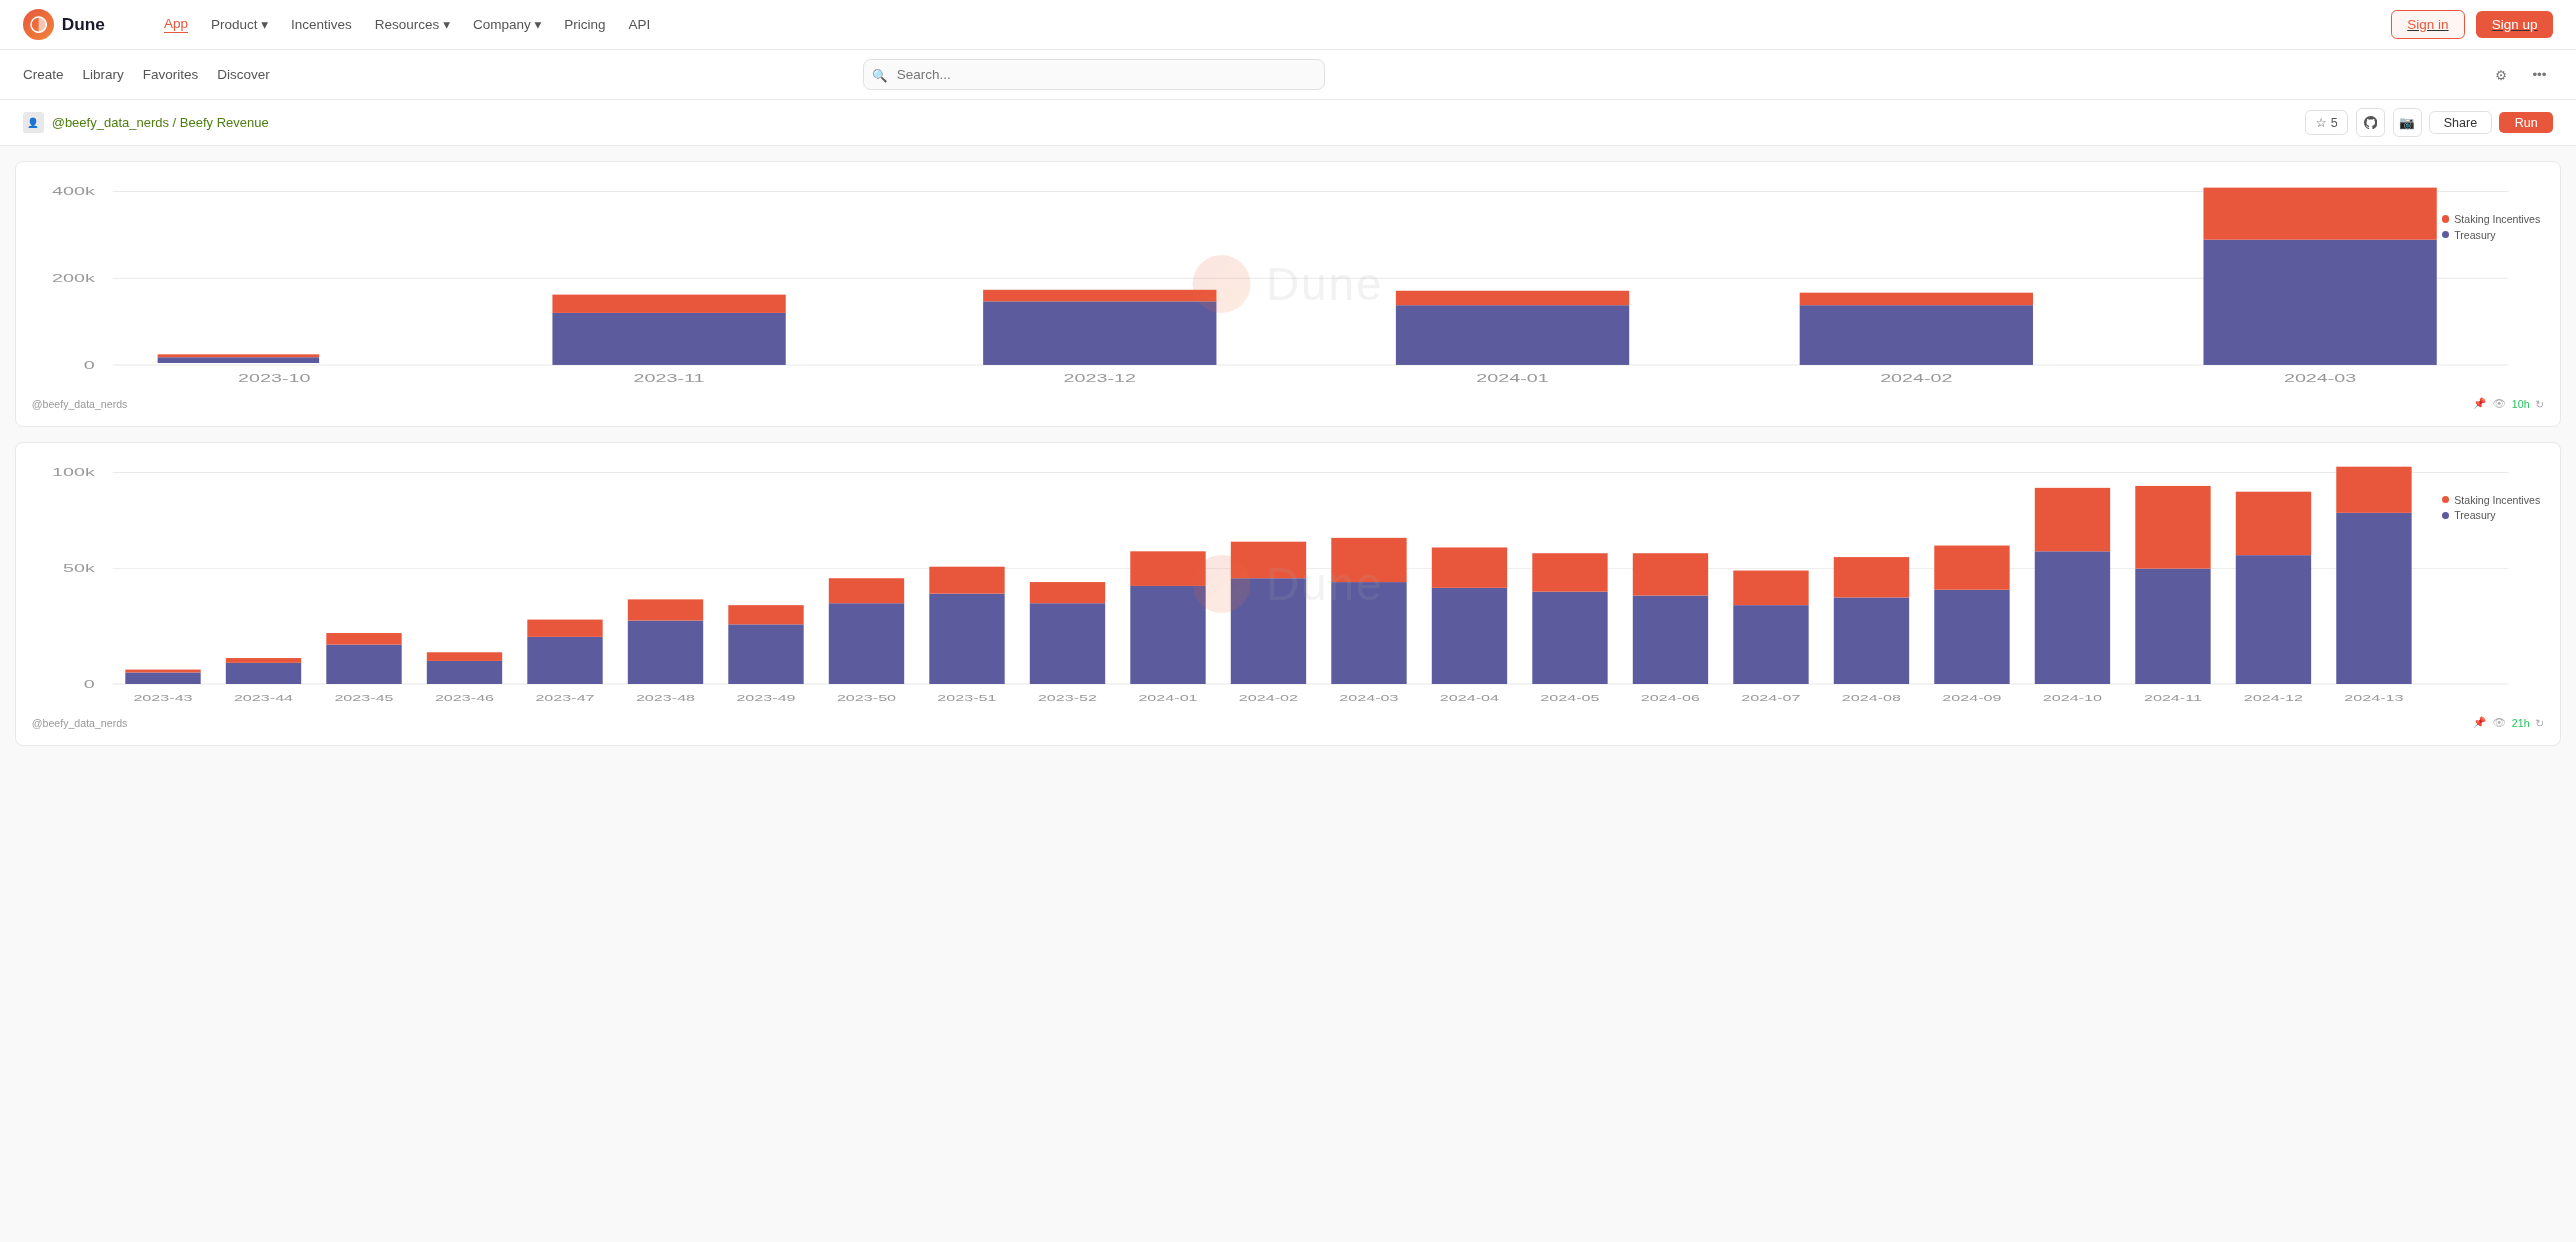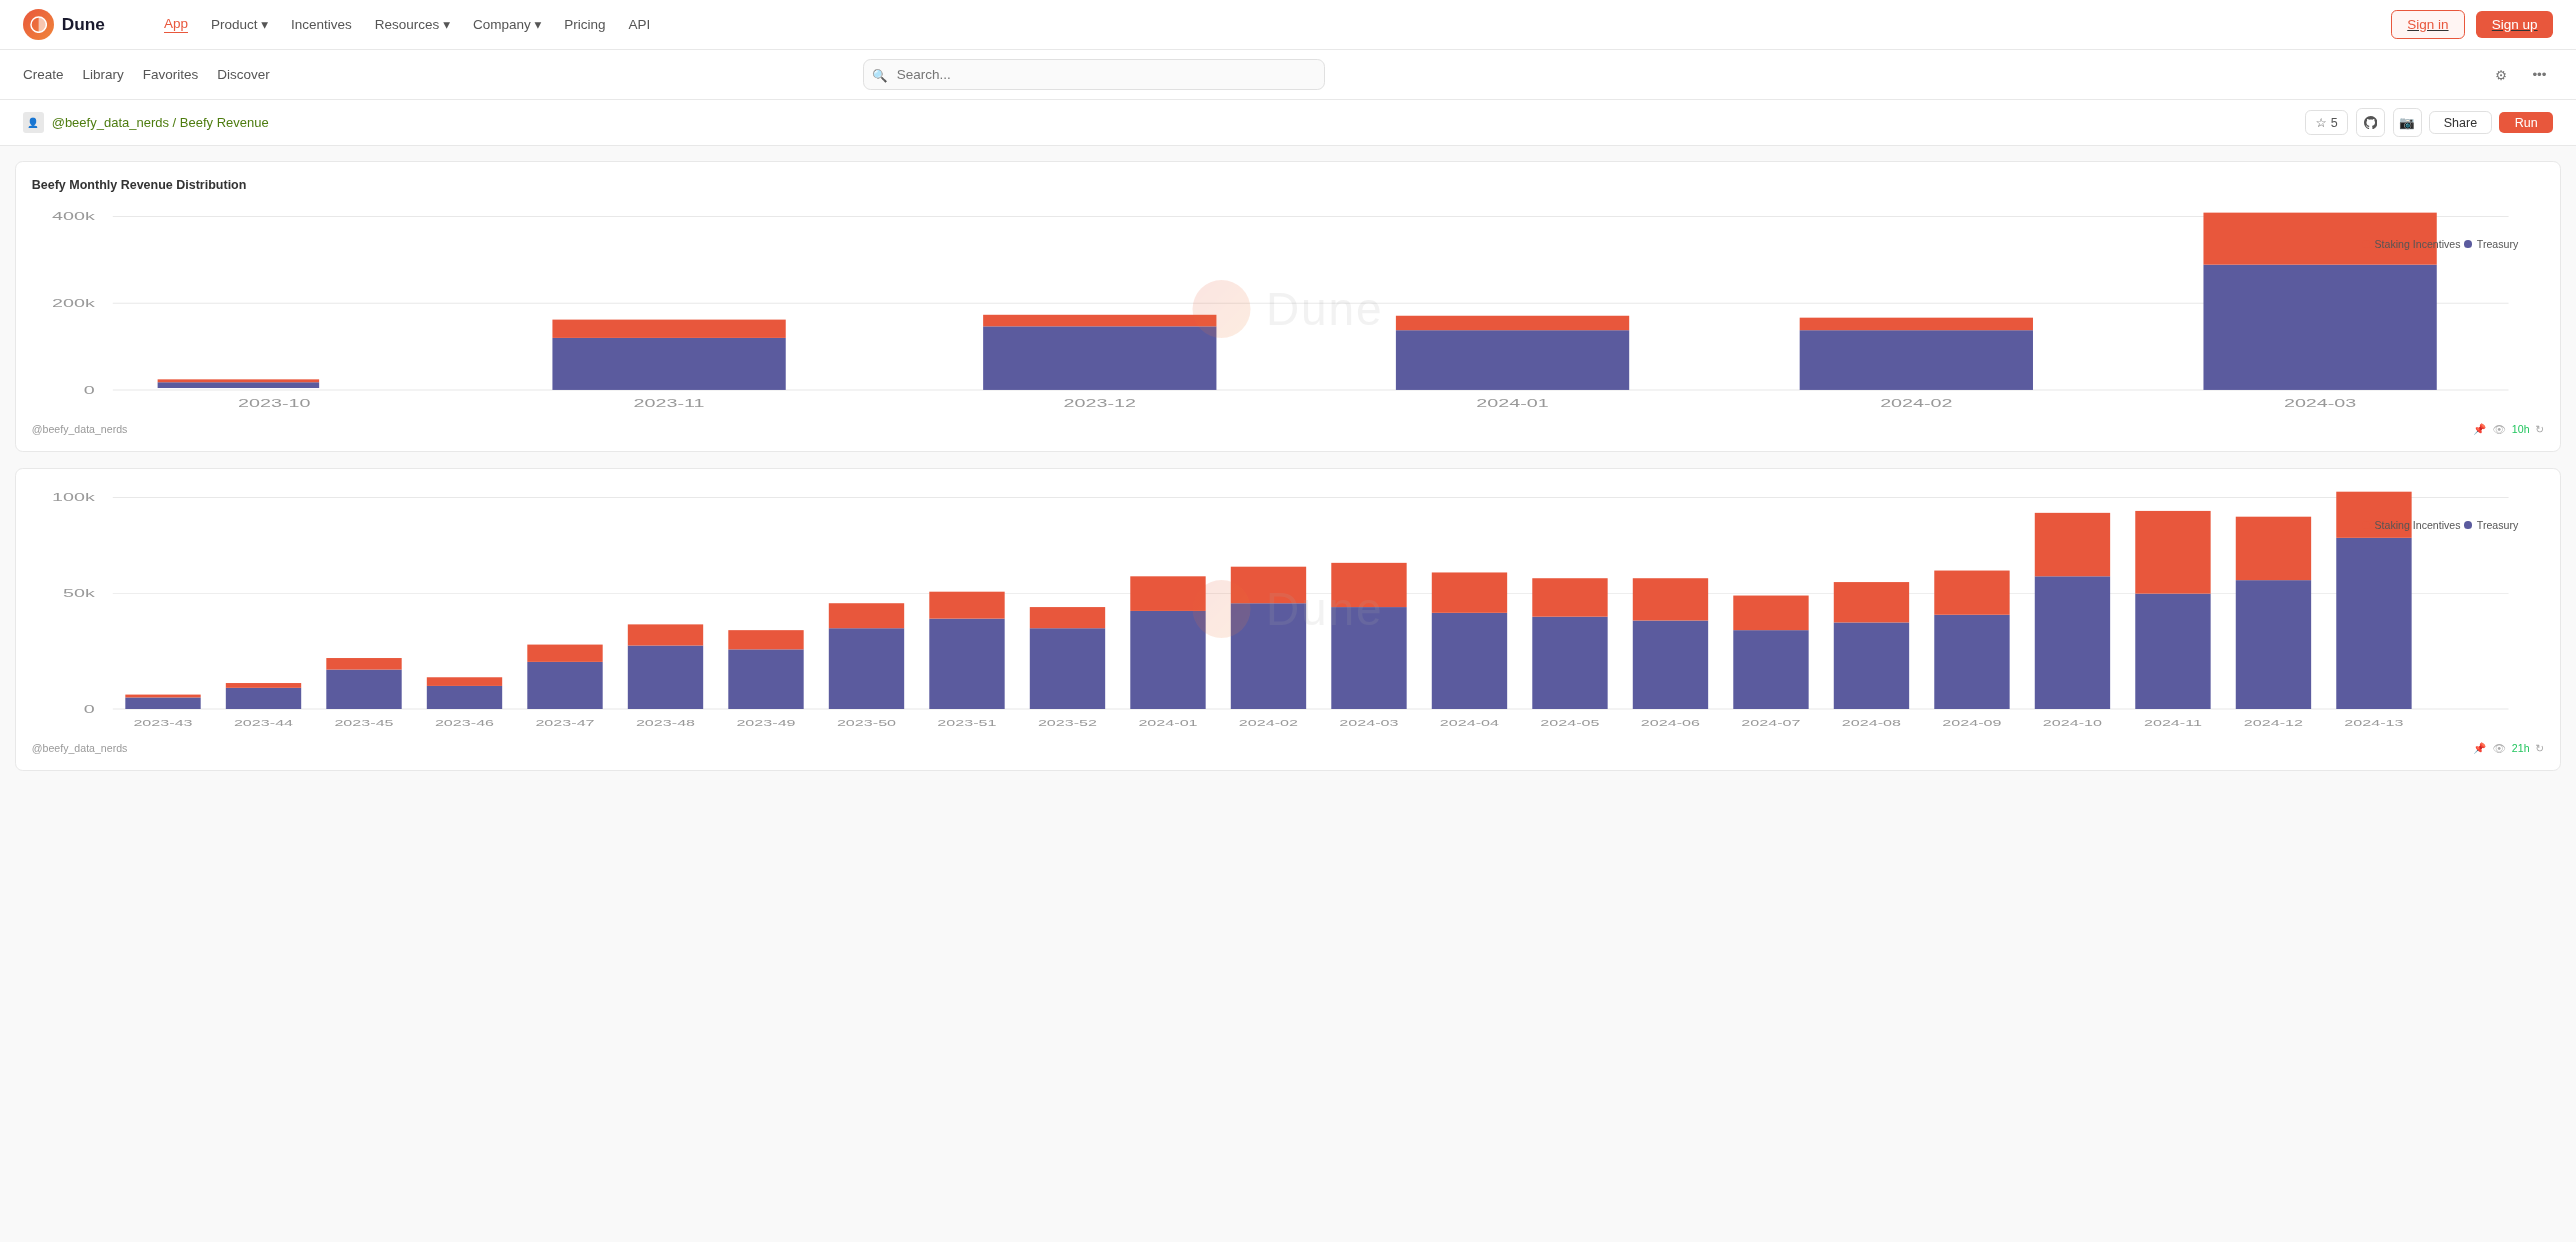--- a/index.html
+++ b/index.html
@@ -40,21 +40,21 @@
     .charts-area { padding: 15.4px; display: flex; flex-direction: column; gap: 15.4px; }
     .chart-panel { background: #fff; border: 1px solid #e8e8e8; border-radius: 7.7px; padding: 15.4px; position: relative; }
     .chart-title { font-size: 12.5px; font-weight: 600; color: #333; margin-bottom: 11.5px; }
     .chart-container { position: relative; width: 100%; }
     .chart-footer { display: flex; align-items: center; justify-content: space-between; margin-top: 7.7px; }
     .chart-credit { font-size: 10.6px; color: #999; }
     .chart-meta { display: flex; align-items: center; gap: 5.8px; font-size: 10.6px; color: #aaa; }
     .time-badge { color: #22c55e; font-size: 10.6px; }
 
     
-    .legend { position: absolute; right: 26px; top: 35px; display: flex; flex-direction: row; gap: 3.8px; }
+    .legend { position: absolute; right: 4px; top: 35px; display: flex; flex-direction: column; gap: 3.8px; }
     .legend-item { display: flex; align-items: center; gap: 4.8px; font-size: 10.6px; color: #555; }
     .legend-dot { width: 7.7px; height: 7.7px; border-radius: 50%; }
 
     
     .watermark { position: absolute; left: 50%; top: 50%; transform: translate(-50%, -50%); opacity: 0.15; display: flex; align-items: center; gap: 15.4px; pointer-events: none; }
     .watermark-logo { width: 58px; height: 58px; border-radius: 50%; background: linear-gradient(135deg, #e8573c, #f0853a); }
     .watermark-text { font-size: 46px; font-weight: 300; color: #aaa; letter-spacing: 1.9px; }
 
     
     svg { display: block; }
@@ -128,21 +128,20 @@
     </div>
     <div class="icon-btn">📷</div>
     <button class="share-btn">Share</button>
     <button class="run-btn">Run</button>
   </div>
 </div>
 
 <div class="charts-area">
 
   <div class="chart-panel">
-    <div class="chart-title">Beefy Monthly Revenue Distribution</div>
     <div class="chart-container">
       <div class="watermark">
         <div class="watermark-logo"></div>
         <span class="watermark-text">Dune</span>
       </div>
       <svg width="100%" height="212" viewBox="0 0 1400 220" preserveAspectRatio="none" style="font-size:14px">
 
         <text x="35" y="18" font-size="11" fill="#999" text-anchor="end">400k</text>
         <text x="35" y="108" font-size="11" fill="#999" text-anchor="end">200k</text>
         <text x="35" y="198" font-size="11" fill="#999" text-anchor="end">0</text>

